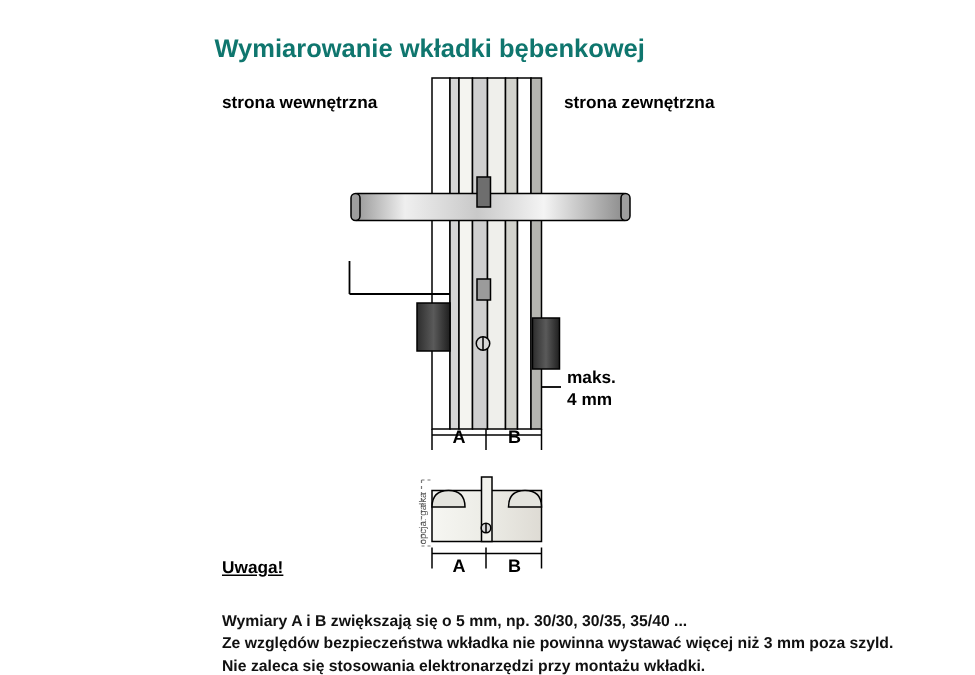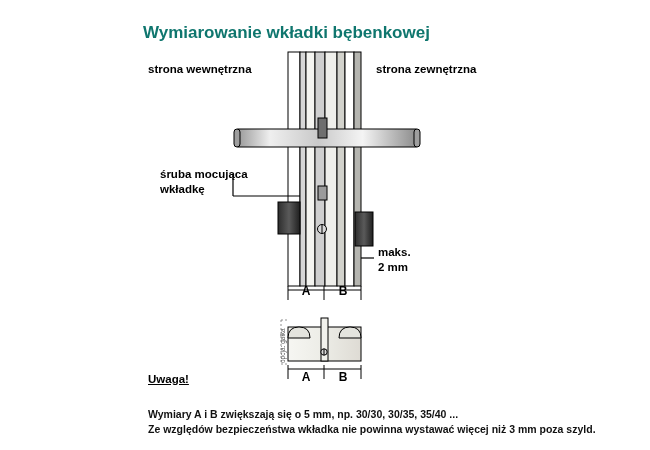--- a/index.html
+++ b/index.html
@@ -168,31 +168,30 @@
     <line x1="288" y1="369" x2="361" y2="369" stroke="#000" stroke-width="1"></line>
     <line x1="288" y1="365" x2="288" y2="379" stroke="#000" stroke-width="1"></line>
     <line x1="324" y1="365" x2="324" y2="379" stroke="#000" stroke-width="1"></line>
     <line x1="361" y1="365" x2="361" y2="379" stroke="#000" stroke-width="1"></line>
   </svg>
 
   <div class="lbl" style="left:376px; top:62px;">strona zewnętrzna</div>
 
   <div class="lbl" style="left:148px; top:62px;">strona wewnętrzna</div>
 
-  <div class="lbl" style="left:160px; top:167px;">śruba mocująca
-wkładkę</div>
 
   <div class="lbl" style="left:378px; top:245px;">maks.
-2 mm</div>
+4 mm</div>
 
   <div class="dimletter" style="left:290px; top:284px; width:32px;">A</div>
   <div class="dimletter" style="left:327px; top:284px; width:32px;">B</div>
 
   <div class="dimletter" style="left:290px; top:370px; width:32px;">A</div>
   <div class="dimletter" style="left:327px; top:370px; width:32px;">B</div>
 
   <div class="vtext" style="left:279px; top:363px;">opcja: gałka</div>
 
   <div class="note-head">Uwaga!</div>
   <div class="note-line" style="top:408px;">Wymiary A i B zwiększają się o 5 mm, np. 30/30, 30/35, 35/40 ...</div>
   <div class="note-line" style="top:423px;text-align:right;">Ze względów bezpieczeństwa wkładka nie powinna wystawać więcej niż 3 mm poza szyld.</div>
+  <div class="note-line" style="top:438px;">Nie zaleca się stosowania elektronarzędzi  przy montażu wkładki.</div>
 
 </div>
 
 </body></html>

